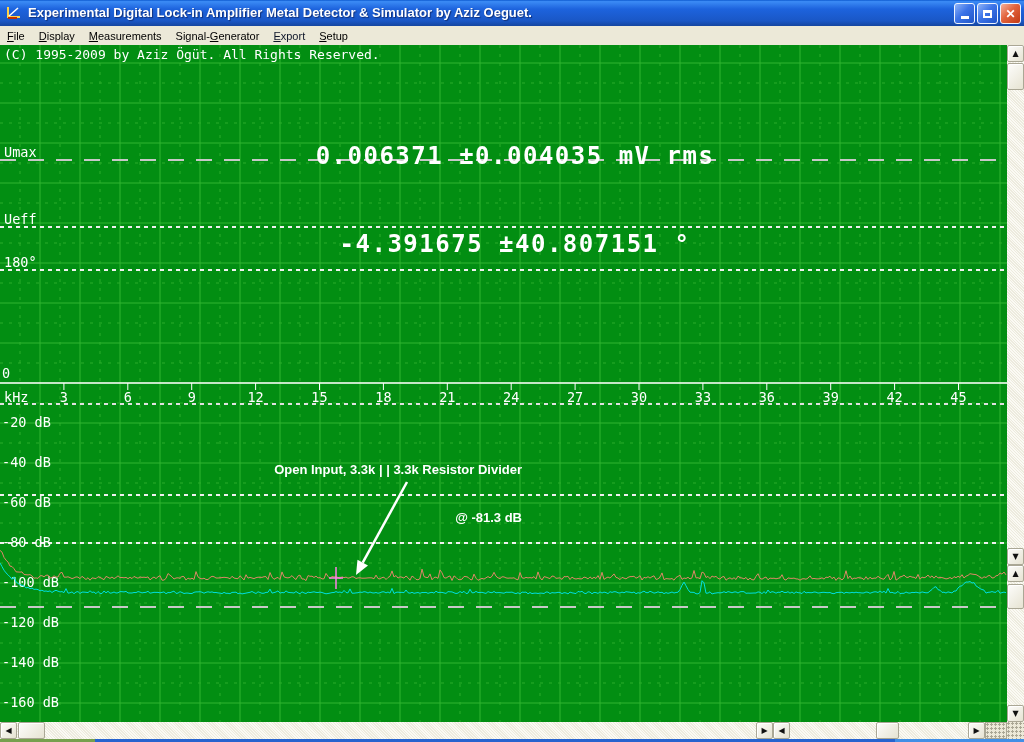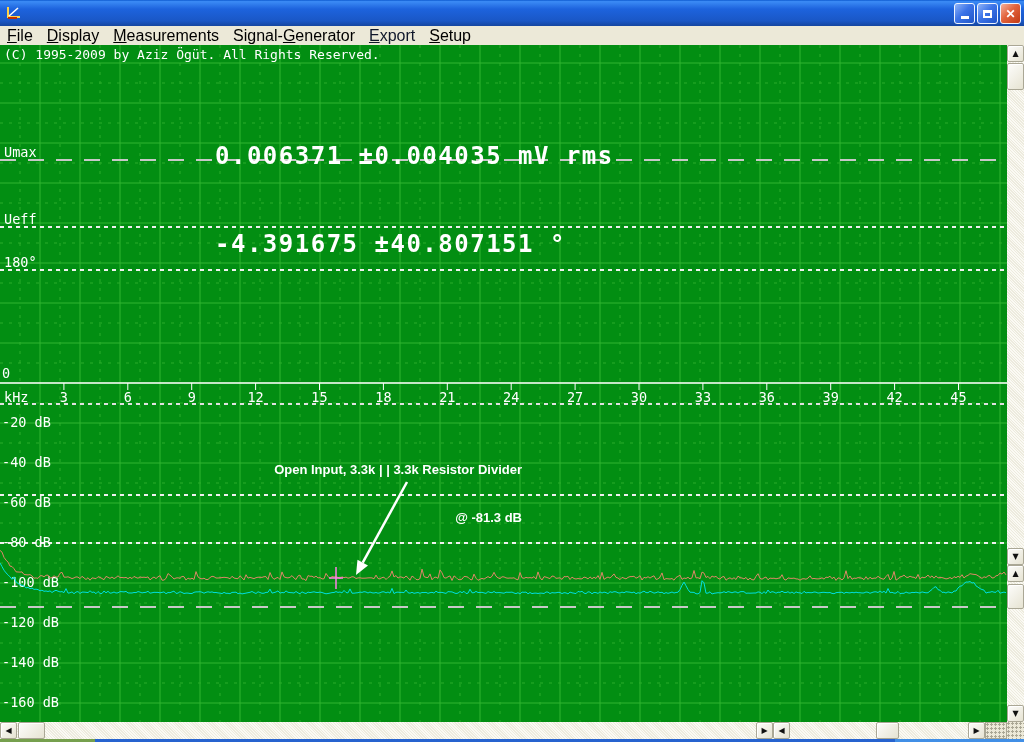--- a/index.html
+++ b/index.html
@@ -16,31 +16,31 @@
   .wbtn{width:21px;height:21px;border-radius:3px;border:1px solid #eef4ff;
     background:linear-gradient(135deg,#8fb4f8 0%,#3c74e8 45%,#1f55c8 100%);
     display:flex;align-items:center;justify-content:center;box-sizing:border-box;}
   .wbtn.close{background:linear-gradient(135deg,#f5b09a 0%,#e2633c 45%,#c23a14 100%);}
   .glyph-min{width:8px;height:3px;background:#fff;margin-top:8px;}
   .glyph-max{width:9px;height:8px;border:2px solid #fff;border-top-width:3px;box-sizing:border-box;}
   .glyph-close{color:#fff;font-size:12px;font-weight:bold;line-height:1;}
 
   
   .menubar{position:absolute;left:0;top:26px;width:884px;height:19px;background:#ece9d8;
-    font-size:16px;color:#000;display:flex;align-items:center;}
+    font-size:11px;color:#000;display:flex;align-items:center;}
   .menu-item{padding:1px 7px;white-space:nowrap;}
   .menu-item.disabled{color:#0f172a;}
 
   
   .display{position:absolute;left:0;top:45px;width:1007px;height:677px;background:#028E12;overflow:hidden;}
   .display svg{position:absolute;left:0;top:0;}
   .ovl{position:absolute;color:#fff;white-space:pre;}
   .copyright{left:4px;top:2px;font:13px "DejaVu Sans Mono",monospace;}
   .fpsline{left:4px;top:19px;font:13px "DejaVu Sans Mono",monospace;}
-  .readout{left:215px;top:41px;width:600px;
+  .readout{left:215px;top:41px;width:600px;text-align:center;
     font:bold 24px "DejaVu Sans Mono",monospace;letter-spacing:1.5px;}
   .readout .l2{margin-top:4px;}
   .annotation{left:222px;top:385px;width:300px;text-align:right;
     font:bold 13px "Liberation Sans",sans-serif;line-height:16px;}
 
   
   .sb{position:absolute;background:#f3f1e6;
       background-image:repeating-linear-gradient(45deg,#fbfaf4 0 1px,#edebde 1px 2px);}
   .sbtn,.sthumb{position:absolute;background:linear-gradient(135deg,#fdfdfb,#e6e3d2);
       border:1px solid #aaa795;border-radius:2px;box-sizing:border-box;
@@ -56,20 +56,21 @@
 <body>
 
 <div id="window">
 
   <div class="titlebar">
     <svg class="title-icon" viewBox="0 0 16 16">
       <path d="M2 2 L2 12 L14 12" stroke="#ffd24a" stroke-width="2" fill="none"></path>
       <path d="M3 11 L12 3" stroke="#fff" stroke-width="1.5" fill="none"></path>
       <path d="M2 13 L11 13" stroke="#c03000" stroke-width="2" fill="none"></path>
     </svg>
+    <span class="title-text">Experimental Digital Lock-in Amplifier Metal Detector &amp; Simulator by Aziz Oeguet.</span>
     <div class="win-btns">
       <div class="wbtn">
           <span class="glyph-min"></span>
         </div>
       <div class="wbtn">
           <span class="glyph-max"></span>
         </div>
       <div class="wbtn close">
           <span class="glyph-close">✕</span>
         </div>

